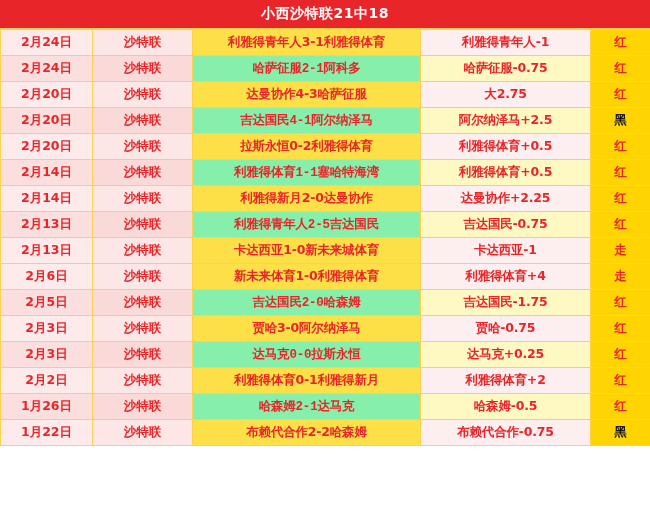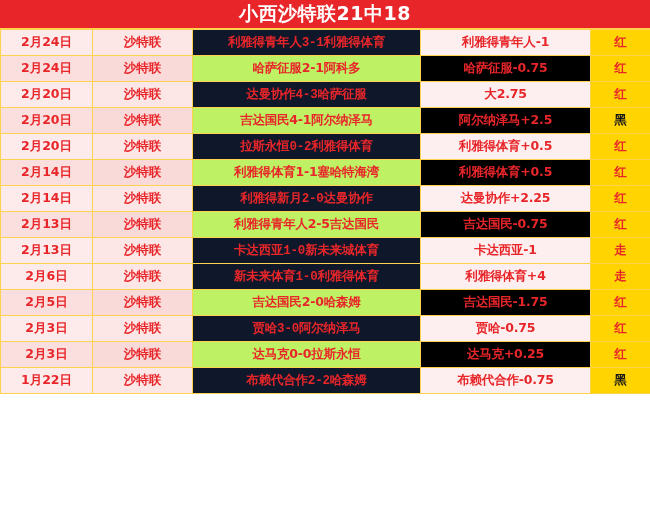--- a/index.html
+++ b/index.html
@@ -18,21 +18,21 @@
     height: 514px;
     box-sizing: border-box;
     display: flex;
     flex-direction: column;
     background: #ffffff;
   }
   .title-bar {
     height: 28px;
     background: #e8262a;
     color: #ffffff;
-    font-size: 19px;
+    font-size: 14px;
     font-weight: bold;
     display: flex;
     align-items: center;
     justify-content: center;
     letter-spacing: 0.5px;
     border-bottom: 1px solid #ffd34d;
   }
   table.grid {
     border-collapse: collapse;
     width: 650px;
@@ -58,24 +58,24 @@
 
   
   tr.r-a td { background: #fdecec; }
   tr.r-b td { background: #fce0e0; }
 
   
   tr.r-a td.col-date   { background: #fdeaea; }
   tr.r-b td.col-date   { background: #fbdede; }
   tr.r-a td.col-league { background: #fce6e6; }
   tr.r-b td.col-league { background: #fad9d9; }
-  tr.r-a td.col-match  { background: #0f172a; font-family: Liberation Mono, monospace; }
-  tr.r-b td.col-match  { background: #bef264; }
+  tr.r-a td.col-match  { background: #fde047; }
+  tr.r-b td.col-match  { background: #86efac; font-family: Liberation Mono, monospace; }
   tr.r-a td.col-hand   { background: #fdefef; }
-  tr.r-b td.col-hand   { background: #000000; }
+  tr.r-b td.col-hand   { background: #fef9c3; }
 
   td.col-res {
     background: #ffd400 !important;
     color: #e8262a;
     font-size: 13px;
   }
   td.col-res.res-black {
     color: #1a1a1a;
   }
   td.col-match, td.col-hand {
@@ -181,20 +181,34 @@
           <td class="col-res">红</td>
         </tr>
         <tr class="r-b">
           <td class="col-date">2月3日</td>
           <td class="col-league">沙特联</td>
           <td class="col-match">达马克0-0拉斯永恒</td>
           <td class="col-hand">达马克+0.25</td>
           <td class="col-res">红</td>
         </tr>
         <tr class="r-a">
+          <td class="col-date">2月2日</td>
+          <td class="col-league">沙特联</td>
+          <td class="col-match">利雅得体育0-1利雅得新月</td>
+          <td class="col-hand">利雅得体育+2</td>
+          <td class="col-res">红</td>
+        </tr>
+        <tr class="r-b">
+          <td class="col-date">1月26日</td>
+          <td class="col-league">沙特联</td>
+          <td class="col-match">哈森姆2-1达马克</td>
+          <td class="col-hand">哈森姆-0.5</td>
+          <td class="col-res">红</td>
+        </tr>
+        <tr class="r-a">
           <td class="col-date">1月22日</td>
           <td class="col-league">沙特联</td>
           <td class="col-match">布赖代合作2-2哈森姆</td>
           <td class="col-hand">布赖代合作-0.75</td>
           <td class="col-res res-black">黑</td>
         </tr>
       </tbody>
   </table>
 </div>
 

